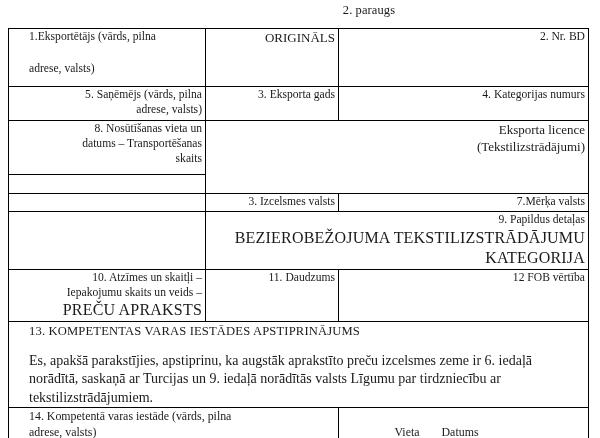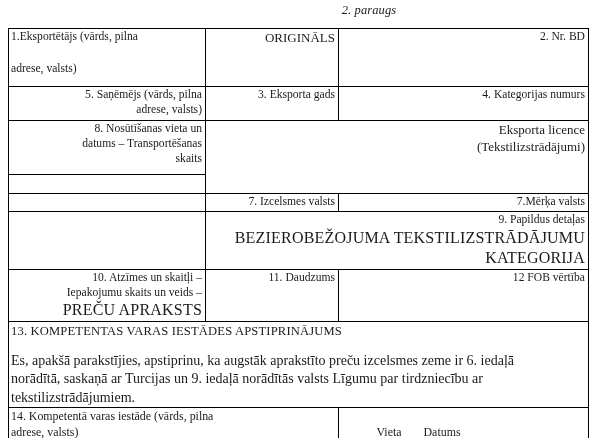--- a/index.html
+++ b/index.html
@@ -28,38 +28,37 @@
     left: 0;
     top: 3px;
     width: 600px;
     text-align: center;
     font-size: 12.5px;
     letter-spacing: .1px;
   }
   .doc-header .hdr-inner {
     display: inline-block;
     margin-left: 138px;
-    font-style: italic;
   }
 
   
   .form-table {
     position: absolute;
     left: 8px;
     top: 28px;
     width: 580px;
     border-collapse: collapse;
     table-layout: fixed;
     font-size: 11.6px;
     line-height: 1.28;
   }
   .form-table td {
     border: 1px solid #000;
     vertical-align: top;
-    padding: 1px 3px 0 2px;
+    padding: 1px 3px 0 20px;
   }
 
   .c-mid   { text-align: right; }
 
   .pad-top-1 { padding-top: 2px; }
   .pad-top-2 { padding-top: 4px; }
 
   .cell-exportetajs {
     text-align: left;
     padding-left: 4px;
@@ -155,21 +154,21 @@
           <div>(Tekstilizstrādājumi)</div>
         </td>
       </tr>
 
       <tr class="spacer-row">
         <td></td>
       </tr>
 
       <tr>
         <td class="tall-empty"></td>
-        <td class="c-mid" colspan="2">7. Izcelsmes valsts</td>
+        <td class="c-mid" colspan="2">3. Izcelsmes valsts</td>
         <td class="c-mid" colspan="2">7.Mērķa valsts</td>
       </tr>
 
       <tr>
         <td style="height:50px;"></td>
         <td class="c-mid" colspan="4">
           <div>9. Papildus detaļas</div>
           <div class="caps-lg">BEZIEROBEŽOJUMA TEKSTILIZSTRĀDĀJUMU</div>
           <div class="caps-lg">KATEGORIJA</div>
         </td>

